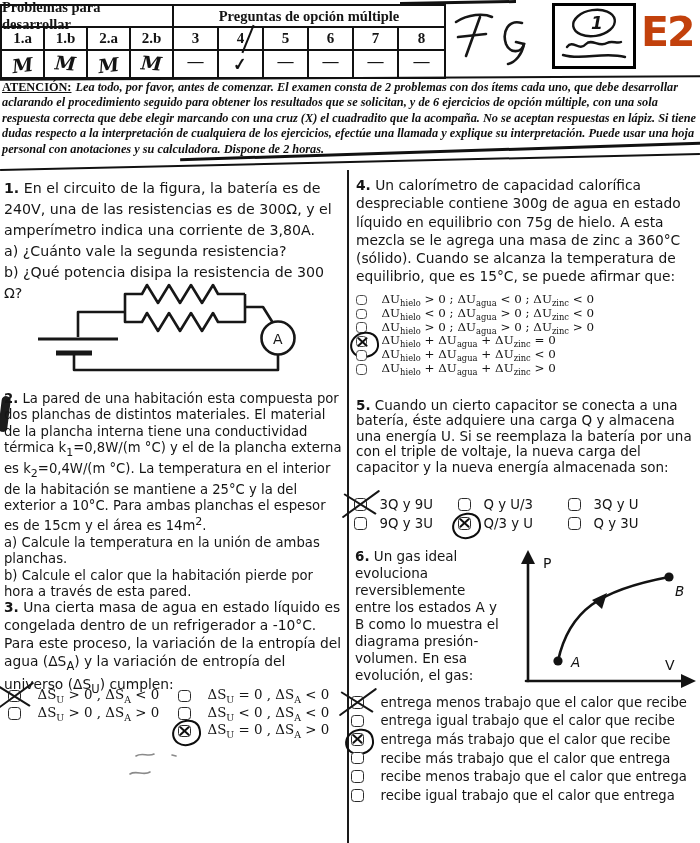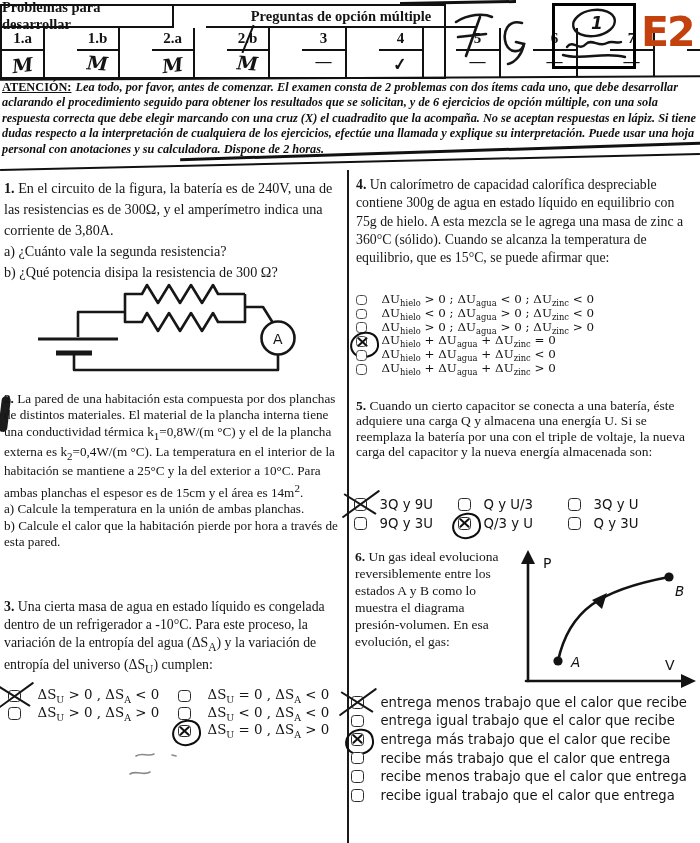--- a/index.html
+++ b/index.html
@@ -1,21 +1,21 @@
 <!DOCTYPE html>
 <html><head>
 <meta charset="utf-8">
 <style>
   html,body{margin:0;padding:0;background:#fff;}
   .page{position:relative;width:700px;height:843px;background:#fff;overflow:hidden;
         font-family:"DejaVu Sans","Liberation Sans",sans-serif;color:#141414;}
 
   
   .htable{position:absolute;left:0;top:4px;width:442px;border:2px solid #111;background:#fff;}
-  .trow{display:grid;grid-template-columns:repeat(4,43px) repeat(6,45px);gap:32px;}
+  .trow{display:grid;grid-template-columns:repeat(4,43px) repeat(6,45px);}
   .trow.group{grid-template-columns:172px 270px;}
   .tcell{border-right:2px solid #111;border-bottom:2px solid #111;display:flex;align-items:center;justify-content:center;
          font-family:"Liberation Serif","DejaVu Serif",serif;font-weight:bold;}
   .trow .tcell:last-child{border-right:none;}
   .trow:last-child .tcell{border-bottom:none;}
   .trow.group .tcell{height:20px;font-size:14.5px;}
   .trow.cols .tcell{height:21px;font-size:15px;}
   .trow.ans .tcell{height:26px;border-bottom:none;}
   .ans-m{font:italic bold 19px "DejaVu Serif",serif;transform:rotate(-7deg) translateY(1px);}
   .trow.ans .tcell:nth-child(even) .ans-m{transform:rotate(4deg) translateY(-1px);}
@@ -34,21 +34,21 @@
   .notice{position:absolute;left:2px;top:80px;width:696px;font-family:"Liberation Serif","DejaVu Serif",serif;
           font-size:12.3px;line-height:15.4px;font-weight:bold;font-style:italic;color:#101010;}
   .notice-label{font-style:normal;text-decoration:underline;margin-right:4px;}
   .rule{position:absolute;background:#111;}
   .rule0{left:0;top:77px;width:700px;height:2px;transform:rotate(-0.3deg);}
   .rule1{left:180px;top:150px;width:522px;height:2.5px;transform:rotate(-1.8deg);}
   .rule2{left:0;top:161px;width:700px;height:2.2px;transform:rotate(-1.3deg);}
   .vdivider{position:absolute;left:347px;top:170px;width:2px;height:673px;background:#1a1a1a;}
 
   
-  .q{position:absolute;color:#151515;font-family:Liberation Serif, serif;}
+  .q{position:absolute;color:#151515;}
   .q p{margin:0;}
   #q1{left:4px;top:178px;width:340px;font-size:14.2px;line-height:21px;}
   #q2{left:4px;top:391px;width:338px;font-size:13.2px;line-height:16.3px;}
   #q3{left:4px;top:598px;width:340px;font-size:13.8px;line-height:18px;}
   #q4{left:356px;top:176px;width:342px;font-size:13.8px;line-height:18.3px;}
   #q5{left:356px;top:398px;width:342px;font-size:13.5px;line-height:15.4px;}
   #q6-text{width:148px;font-size:13.5px;line-height:17px;}
   .q6wrap{position:absolute;left:355px;top:548px;width:344px;display:flex;}
   .inkblob{position:absolute;left:0px;top:396px;width:9px;height:36px;background:#1c1c1c;border-radius:5px;transform:rotate(7deg);}
 

